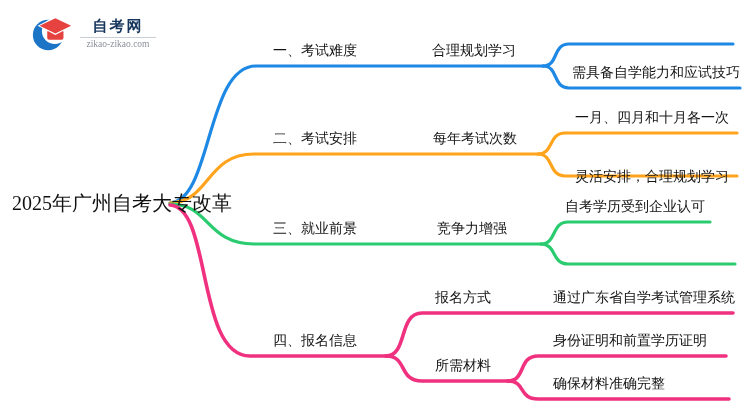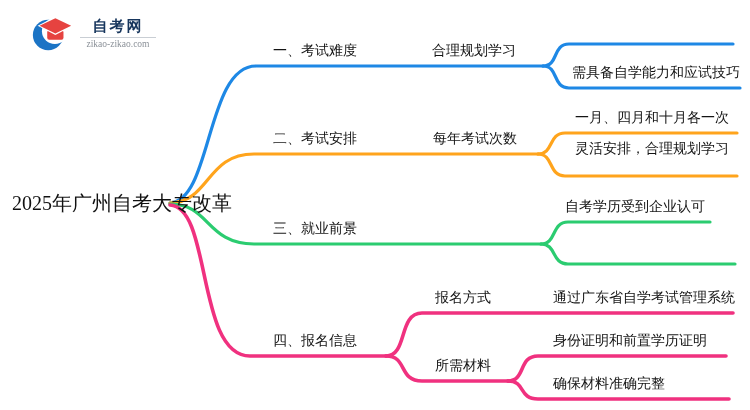--- a/index.html
+++ b/index.html
@@ -68,23 +68,24 @@
 
   <div class="root-label">2025年广州自考大专改革</div>
 
   <div class="node" style="left:273px;top:42px;">一、考试难度</div>
   <div class="node" style="left:432px;top:42px;">合理规划学习</div>
   <div class="node" style="left:572px;top:64px;">需具备自学能力和应试技巧</div>
 
   <div class="node" style="left:273px;top:130px;">二、考试安排</div>
   <div class="node" style="left:433px;top:130px;">每年考试次数</div>
   <div class="node" style="left:575px;top:109px;">一月、四月和十月各一次</div>
-  <div class="node" style="left:575px;top:140px;">灵活安排，合理规划学习</div>
+  <div class="node" style="left:575px;top:168px;">灵活安排，合理规划学习</div>
 
   <div class="node" style="left:273px;top:220px;">三、就业前景</div>
+  <div class="node" style="left:437px;top:220px;">竞争力增强</div>
   <div class="node" style="left:565px;top:198px;">自考学历受到企业认可</div>
 
   <div class="node" style="left:273px;top:332px;">四、报名信息</div>
   <div class="node" style="left:435px;top:289px;">报名方式</div>
   <div class="node" style="left:553px;top:289px;">通过广东省自学考试管理系统</div>
   <div class="node" style="left:435px;top:357px;">所需材料</div>
   <div class="node" style="left:553px;top:332px;">身份证明和前置学历证明</div>
   <div class="node" style="left:553px;top:375px;">确保材料准确完整</div>
 
 </div>

